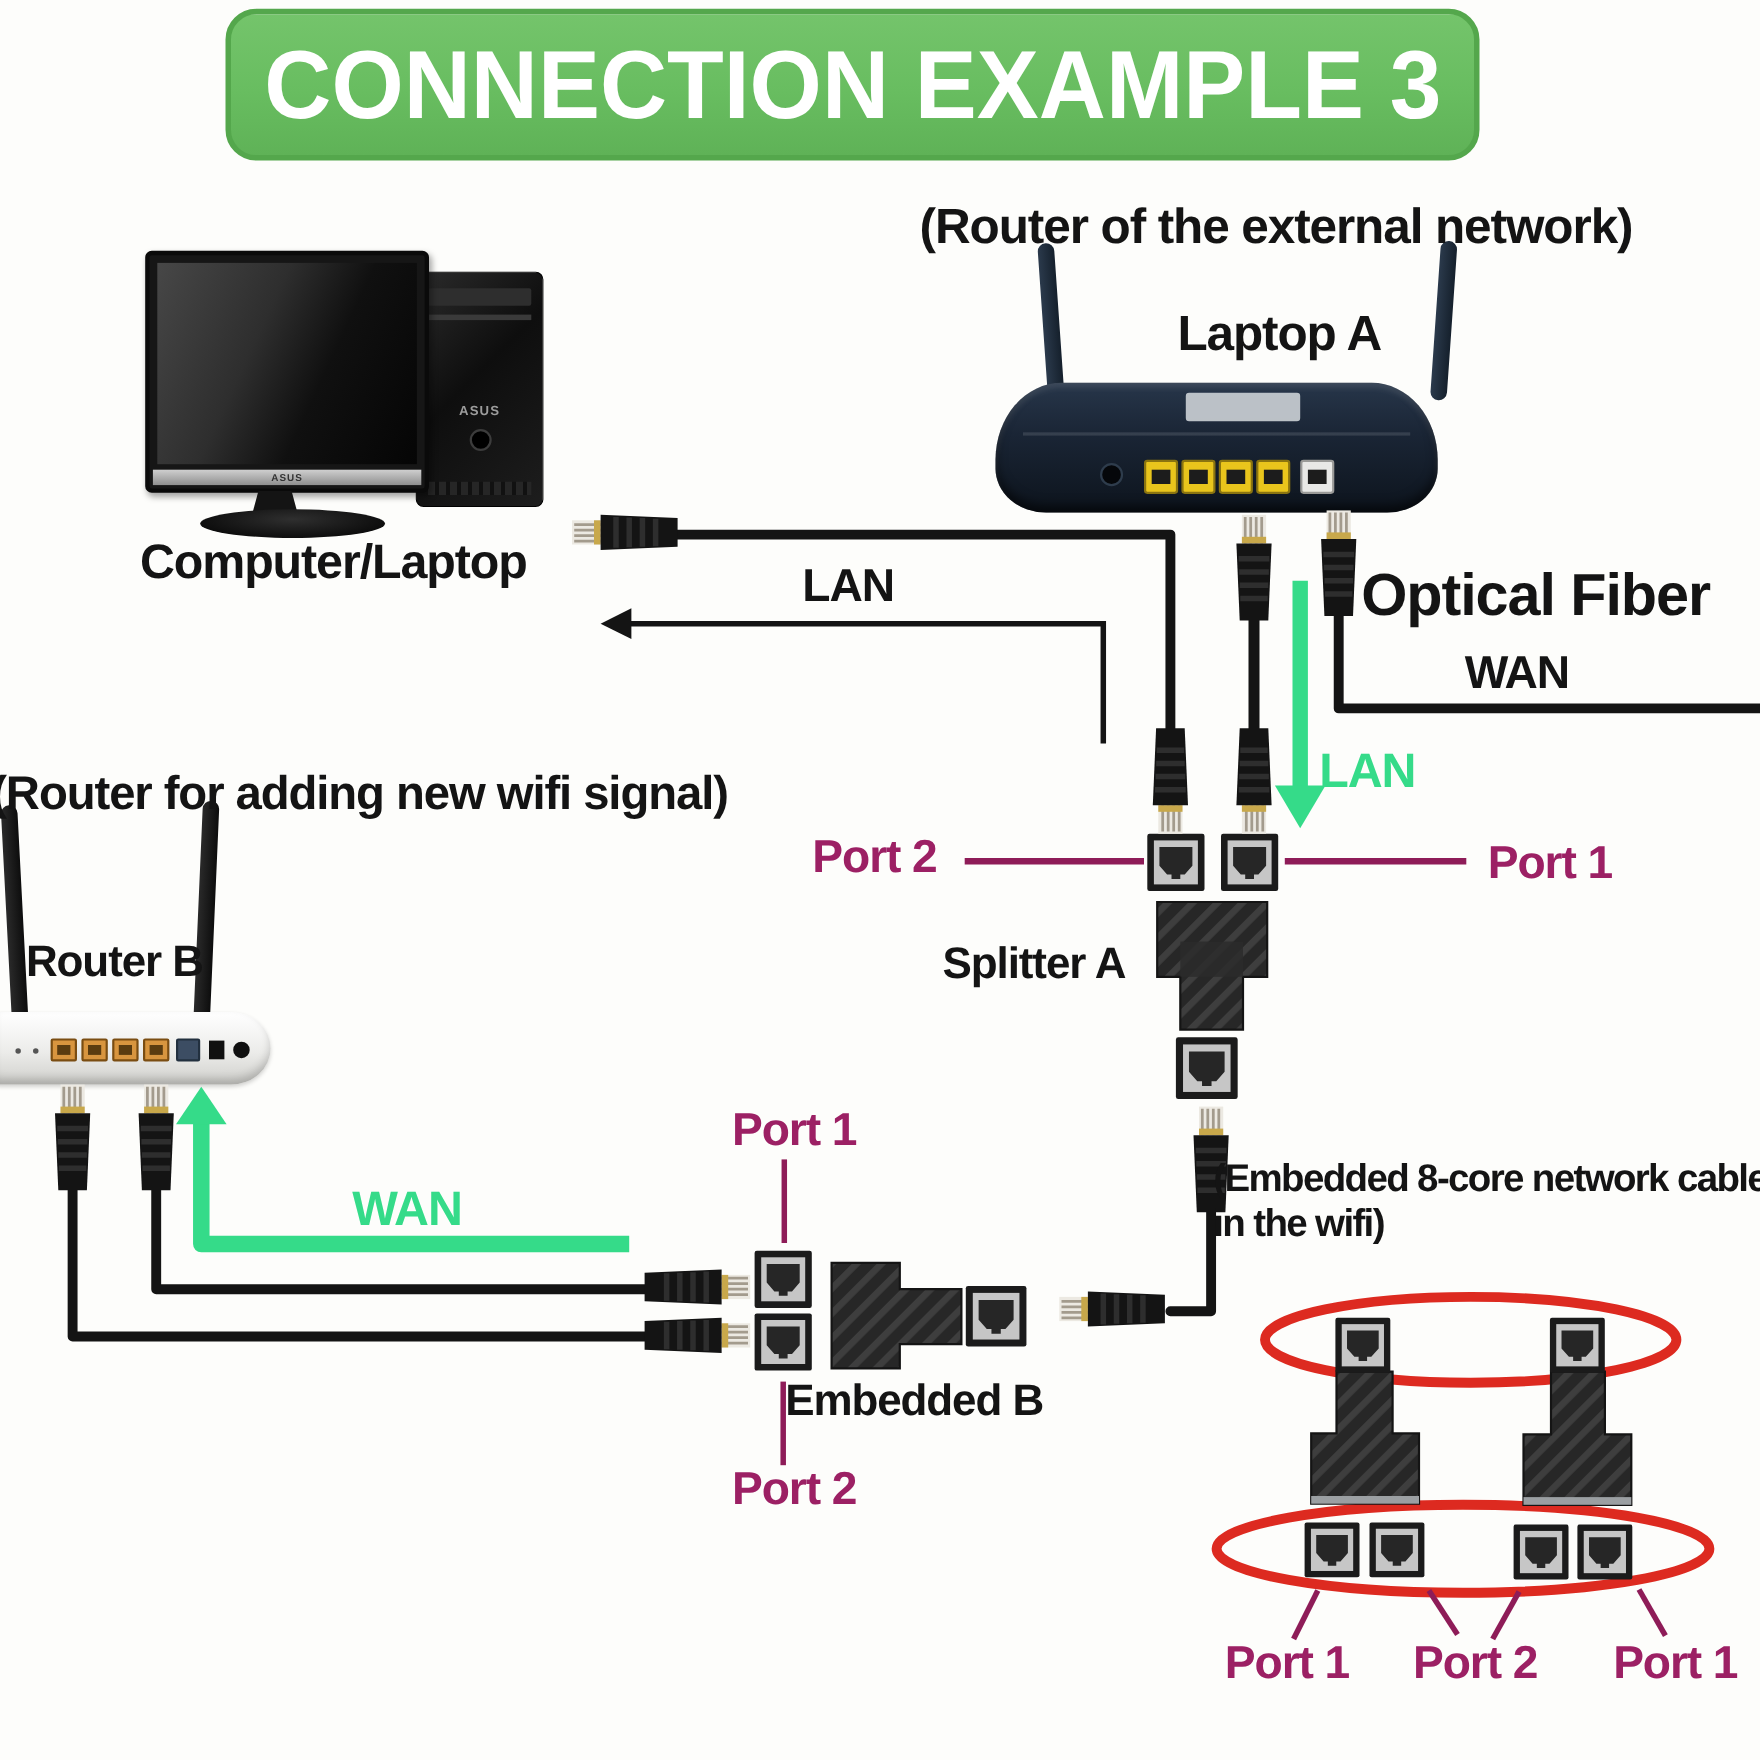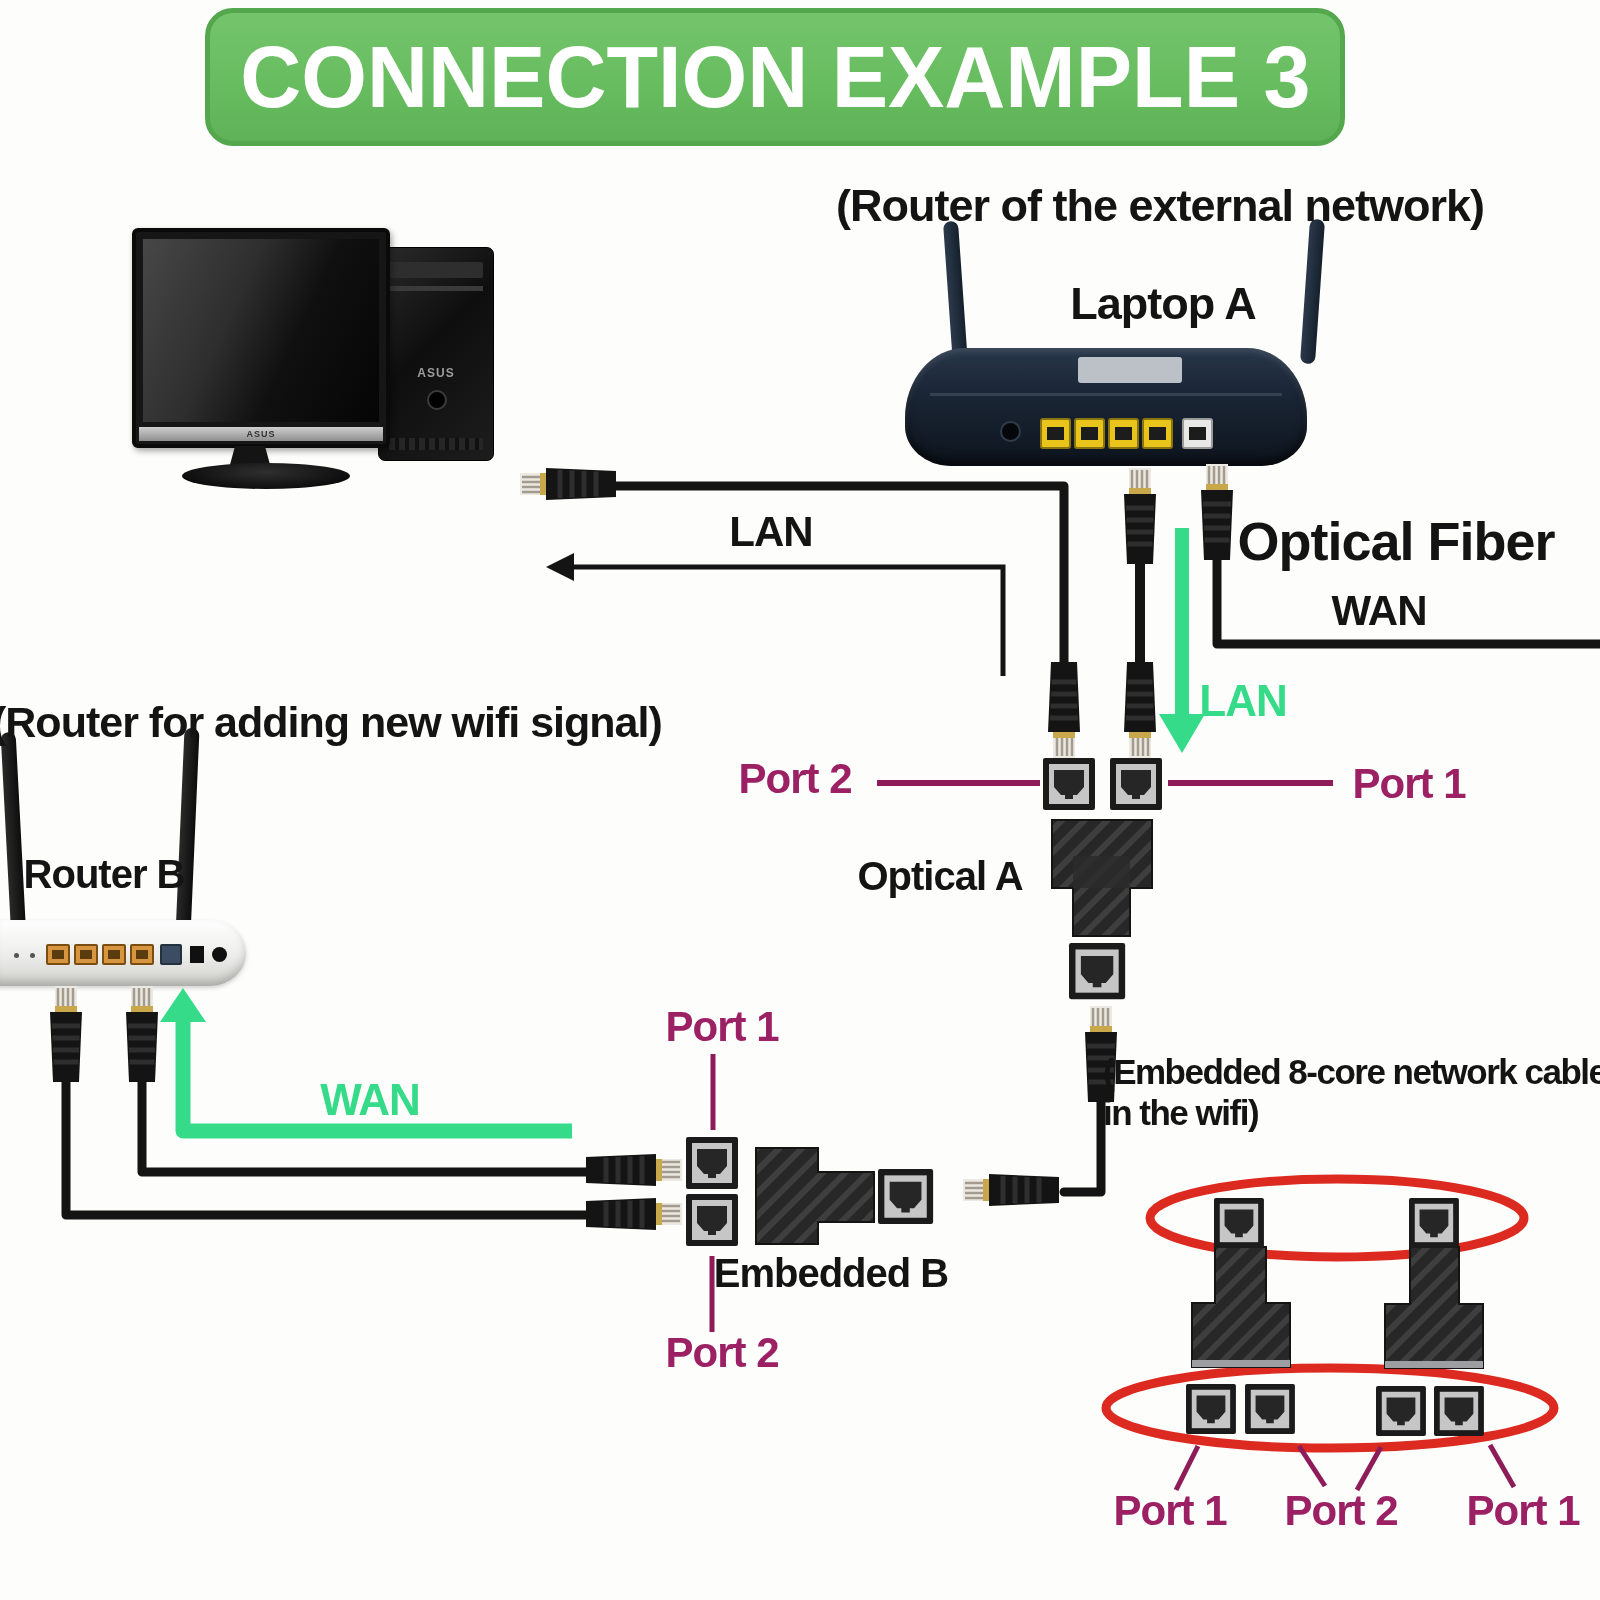--- a/index.html
+++ b/index.html
@@ -261,29 +261,30 @@
       <use href="#plug" transform="translate(963,1208) rotate(-90)"></use>
       <use href="#plug" transform="translate(682,1152) rotate(90)"></use>
       <use href="#plug" transform="translate(682,1196) rotate(90)"></use>
       <use href="#plug" transform="translate(48,986)"></use>
       <use href="#plug" transform="translate(124,986)"></use>
     </g>
   </svg>
 
   <div class="lbl" style="left:1160px;top:193px;font-size:45px;margin-top:12px;">(Router of the external network)</div>
   <div class="lbl" style="left:1163px;top:303px;font-size:45px;">Laptop A</div>
+  <div class="lbl" style="left:303px;top:511px;font-size:44px;">Computer/Laptop</div>
   <div class="lbl" style="left:771px;top:532px;font-size:42px;">LAN</div>
   <div class="lbl" style="left:1396px;top:541px;font-size:54px;">Optical Fiber</div>
   <div class="lbl" style="left:1379px;top:611px;font-size:42px;">WAN</div>
   <div class="lbl left" style="left:-8px;top:722px;font-size:43px;">(Router for adding new wifi signal)</div>
   <div class="lbl" style="left:104px;top:874px;font-size:40px;">Router B</div>
   <div class="lbl green" style="left:1243px;top:701px;font-size:44px;">LAN</div>
   <div class="lbl purple" style="left:795px;top:779px;font-size:42px;">Port 2</div>
   <div class="lbl purple" style="left:1409px;top:784px;font-size:42px;">Port 1</div>
-  <div class="lbl" style="left:940px;top:876px;font-size:40px;">Optical A</div>
+  <div class="lbl" style="left:940px;top:876px;font-size:40px;">Splitter A</div>
   <div class="lbl green" style="left:370px;top:1100px;font-size:44px;">WAN</div>
   <div class="lbl purple" style="left:722px;top:1027px;font-size:42px;">Port 1</div>
   <div class="lbl" style="left:831px;top:1273px;font-size:40px;">Embedded B</div>
   <div class="lbl purple" style="left:722px;top:1353px;font-size:42px;">Port 2</div>
   <div class="lbl left" style="left:1103px;top:1071px;font-size:35px;letter-spacing:-1.5px;">(Embedded 8-core network cable</div>
   <div class="lbl left" style="left:1103px;top:1112px;font-size:35px;letter-spacing:-1.5px;">in the wifi)</div>
   <div class="lbl purple" style="left:1170px;top:1511px;font-size:42px;">Port 1</div>
   <div class="lbl purple" style="left:1341px;top:1511px;font-size:42px;">Port 2</div>
   <div class="lbl purple" style="left:1523px;top:1511px;font-size:42px;">Port 1</div>
 

